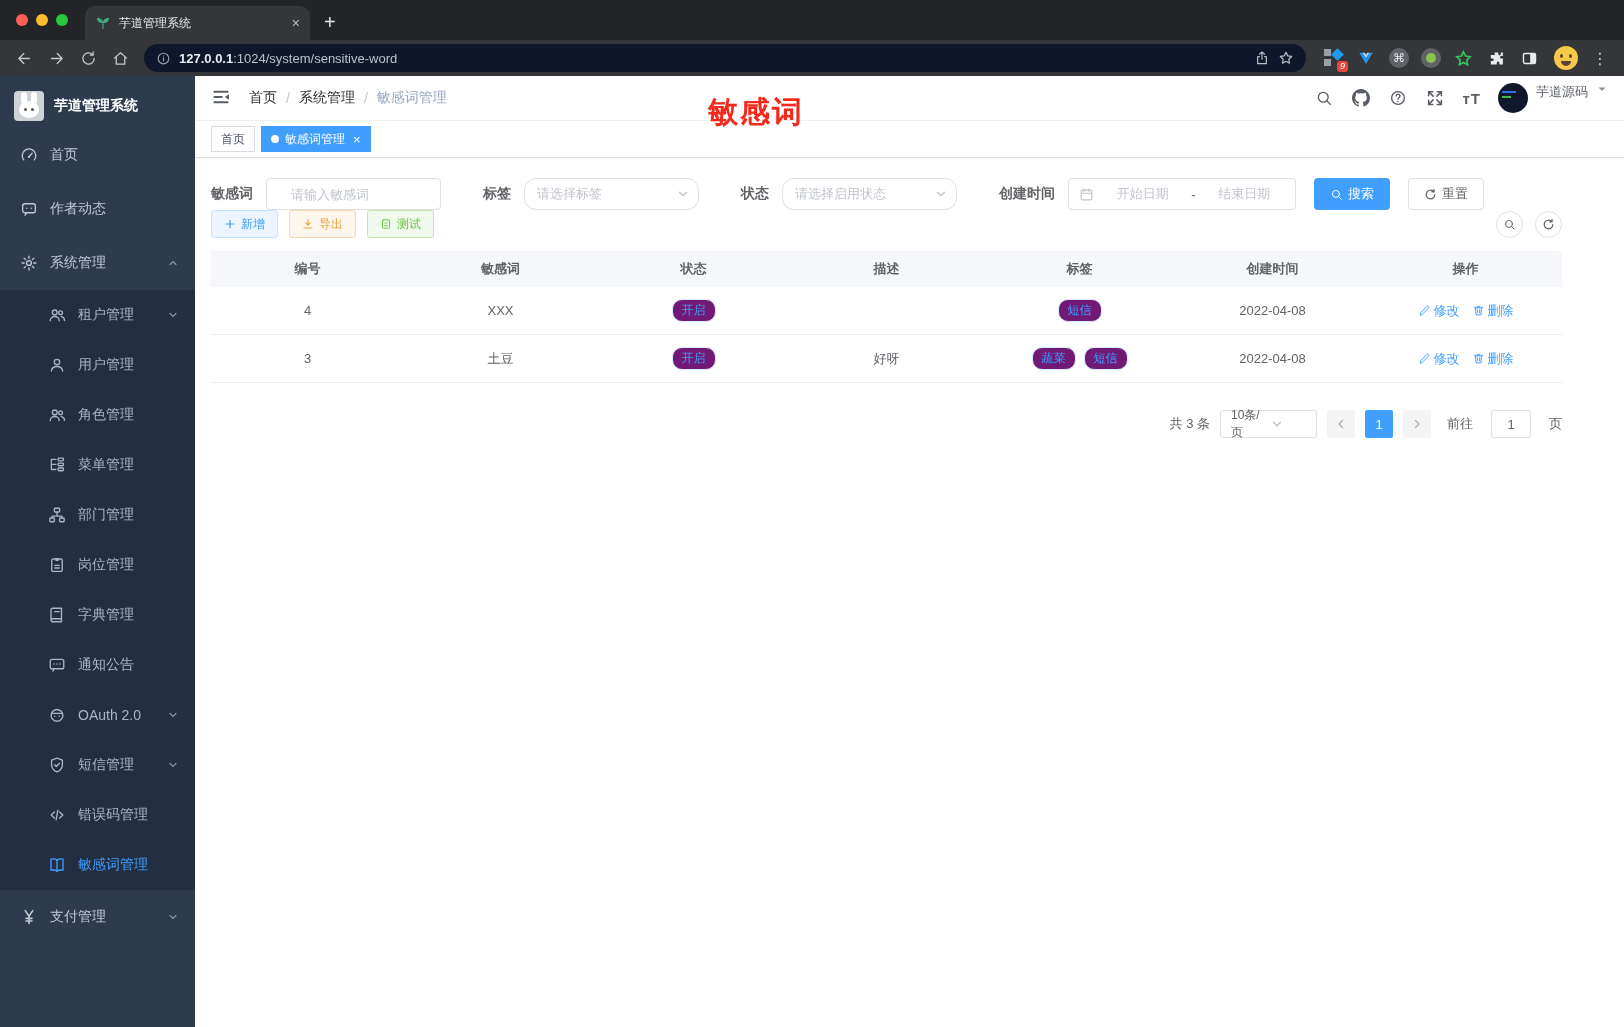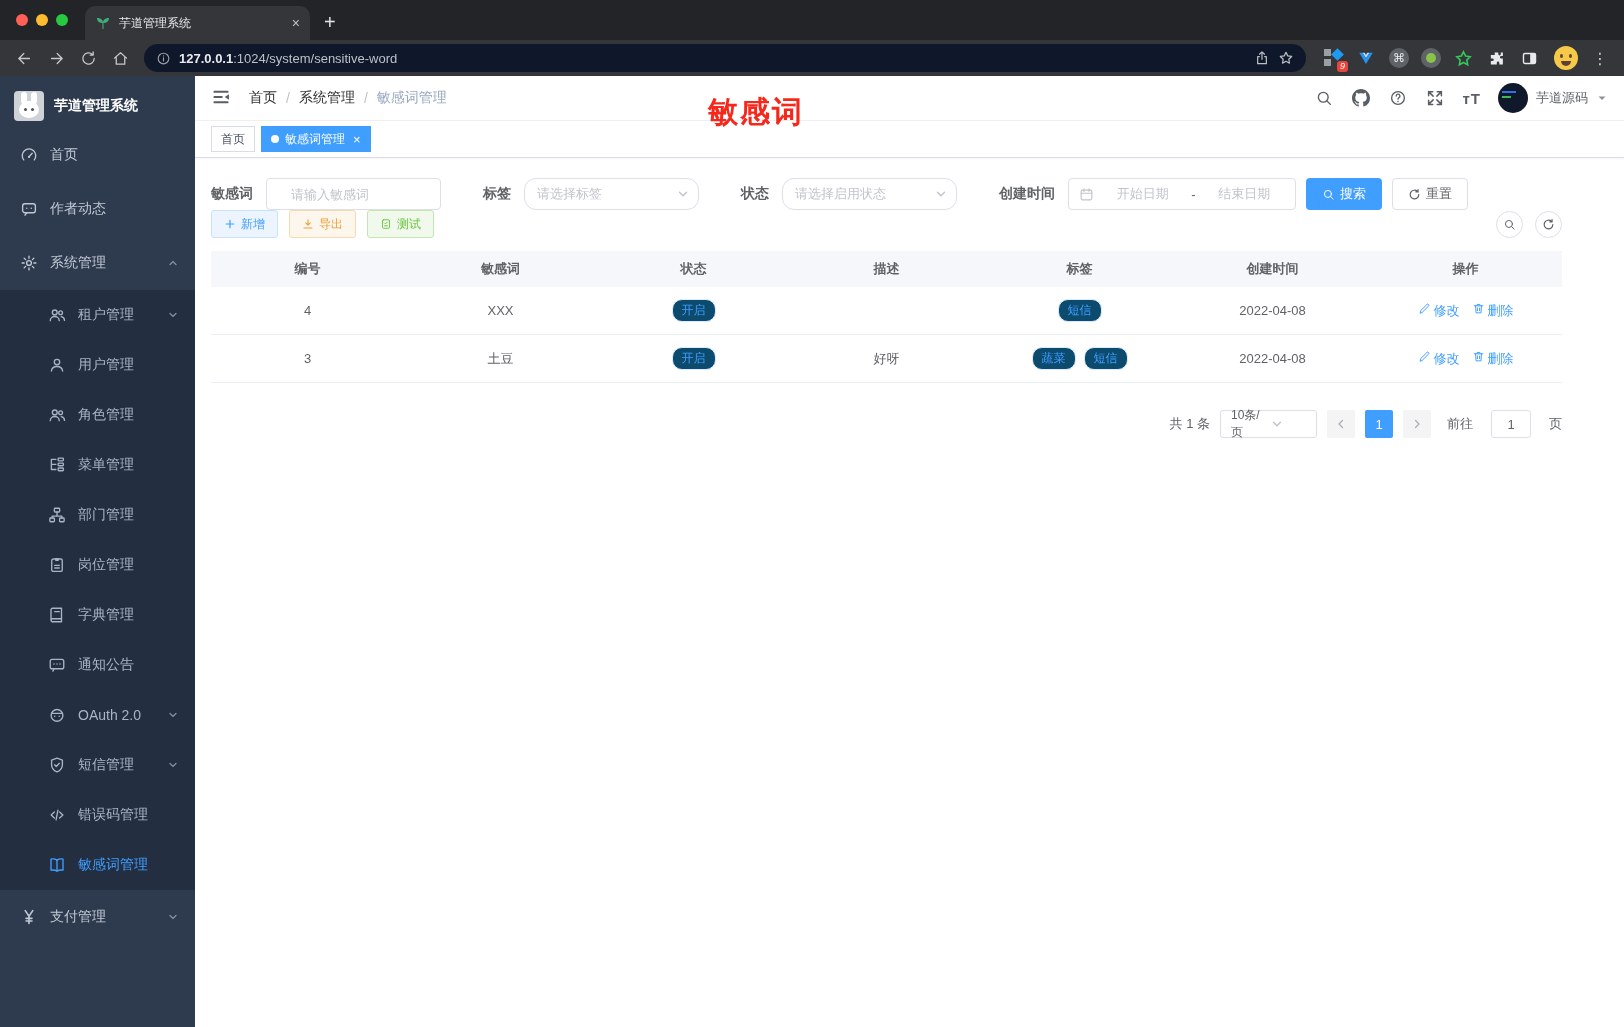--- a/index.html
+++ b/index.html
@@ -75,21 +75,21 @@
   .breadcrumb { display:flex; align-items:center; gap:9px; font-size:14px; }
   .bc-item { color:#303133; font-weight:500; cursor:pointer; }
   .bc-item.current { color:#97a8be; font-weight:400; cursor:default; }
   .bc-sep { color:#c0c4cc; }
   .annotation { position:absolute; left:513px; top:16px; font-size:30px; font-weight:bold;
     color:var(--annotation-red); z-index:30; pointer-events:none; letter-spacing:2px; }
   .nav-right { margin-left:auto; display:flex; align-items:center; gap:17px; color:#5a5e66; }
   .hic { width:20px; height:20px; display:flex; align-items:center; justify-content:center; }
   .hic svg { width:18px; height:18px; }
   .size-ic { font-size:15px; font-weight:bold; letter-spacing:1px; }
-  .user-box { display:flex; align-items:center; gap:8px; cursor:pointer; }
+  .user-box { display:flex; gap:8px; cursor:pointer; }
   .user-avatar { width:30px; height:30px; border-radius:50%; background:#10192b; position:relative; overflow:hidden; }
   .user-avatar i { position:absolute; left:4px; top:8px; width:14px; height:2px; background:#2f6feb; display:block; }
   .user-avatar em { position:absolute; left:4px; top:13px; width:9px; height:2px; background:#3fb950; display:block; }
   .user-name { font-size:13px; color:#5a5e66; }
   .caret { width:12px; height:12px; color:#8c939d; } .caret svg{width:12px;height:12px;}
 
   .tagsbar { height:37px; display:flex; align-items:center; gap:6px; padding:0 16px;
     border-bottom:1px solid #d8dce5; box-shadow:0 1px 3px rgba(0,0,0,.04); }
   .tag-view { height:26px; display:inline-flex; align-items:center; gap:6px; padding:0 9px;
     border:1px solid #d8dce5; background:#fff; color:#495060; font-size:12px; cursor:pointer; }
@@ -107,21 +107,21 @@
   .f-input::placeholder { color:#c0c4cc; }
   .f-select { width:175px; height:32px; border:1px solid #dcdfe6; border-radius:12px; padding:0 8px 0 12px;
     display:flex; align-items:center; color:#c0c4cc; font-size:13px; cursor:pointer; background:#fff; }
   .f-select .ph { flex:1; }
   .sel-caret { width:14px; height:14px; color:#c0c4cc; } .sel-caret svg{width:14px;height:14px;}
   .f-date { width:228px; height:32px; border:1px solid #dcdfe6; border-radius:4px; padding:0 10px;
     display:flex; align-items:center; gap:8px; font-size:13px; color:#c0c4cc; background:#fff; }
   .f-date .cal { width:15px; height:15px; color:#c0c4cc; } .f-date .cal svg{width:15px;height:15px;}
   .f-date .dph { flex:1; text-align:center; } .f-date .dsep { color:#606266; }
   .btn { height:32px; border-radius:4px; display:inline-flex; align-items:center; gap:5px;
-    padding:0 15px; font-size:13px; cursor:pointer; border:1px solid transparent; }
+    padding:0 15px; font-size:13px; cursor:pointer; border:1px solid transparent;margin-left:8px; }
   .btn svg { width:13px; height:13px; }
   .btn-primary { background:var(--accent); color:#fff; margin-right:10px; }
   .btn-plain { background:#fff; border-color:#dcdfe6; color:#606266; }
 
   .actions { display:flex; align-items:center; }
   .sbtn { height:28px; border-radius:3px; display:inline-flex; align-items:center; gap:5px;
     padding:0 12px; font-size:12px; cursor:pointer; margin-right:11px; border:1px solid; }
   .sbtn svg { width:12px; height:12px; }
   .sbtn-add { background:#ecf5ff; border-color:#c6e2ff; color:var(--accent); }
   .sbtn-export { background:#fdf6ec; border-color:#f5dab1; color:var(--warning-yellow); }
@@ -130,25 +130,25 @@
   .cbtn { width:27px; height:27px; border-radius:50%; border:1px solid #dcdfe6; background:#fff;
     display:flex; align-items:center; justify-content:center; color:#606266; margin-left:12px; cursor:pointer; }
   .cbtn svg { width:13px; height:13px; }
 
   .table { margin-top:13px; }
   .thead, .tr { display:grid; grid-template-columns:repeat(7,1fr); }
   .thead { background:#f5f7fa; height:36px; align-items:center; }
   .th { text-align:center; font-size:13px; font-weight:bold; color:#606266; }
   .tr { height:48px; align-items:center; border-bottom:1px solid #ebeef5; }
   .td { text-align:center; font-size:13px; color:#606266; display:flex; align-items:center; justify-content:center; gap:6px; }
-  .chip { display:inline-flex; align-items:center; height:23px; padding:0 9px; background:#0c4a6e;
+  .chip { display:inline-flex; align-items:center; height:23px; padding:0 9px; background:#701a75;
     border:1px solid #d9ecff; border-radius:10px; color:var(--accent); font-size:12px;text-align:right; }
   .chips { display:inline-flex; gap:8px; }
   .ops { display:inline-flex; gap:12px; }
-  .op { display:inline-flex; gap:3px; color:var(--accent); font-size:13px; cursor:pointer; }
+  .op { display:inline-flex; align-items:center; gap:3px; color:var(--accent); font-size:13px; cursor:pointer; }
   .op-icon svg { width:13px; height:13px; }
 
   .pager { display:flex; align-items:center; justify-content:flex-end; margin-top:27px; gap:10px;
     font-size:13px; color:#606266; }
   .pg-select { width:97px; height:28px; border:1px solid #dcdfe6; border-radius:3px; padding:0 7px 0 10px;
     display:flex; align-items:center; cursor:pointer; }
   .pg-select span { flex:1; font-size:12px; }
   .pg-arrow { width:28px; height:28px; border-radius:2px; background:#f4f4f5; color:#a8abb2;
     display:flex; align-items:center; justify-content:center; cursor:pointer; }
   .pg-arrow svg { width:12px; height:12px; }
@@ -723,21 +723,21 @@
                     </span>
                     <span>删除</span>
                   </span>
                 </span>
               </div>
             </div>
           </div>
       </div>
 
       <div class="pager">
-        <span>共 1 条</span>
+        <span>共 3 条</span>
         <span class="pg-select">
           <span>10条/页</span>
           <span class="sel-caret">
               <svg viewBox="0 0 24 24" fill="none" stroke="currentColor" stroke-width="2.4" stroke-linecap="round">
                 <path d="M6 9l6 6 6-6"></path>
               </svg>
             </span>
         </span>
         <span class="pg-arrow">
             <span>

